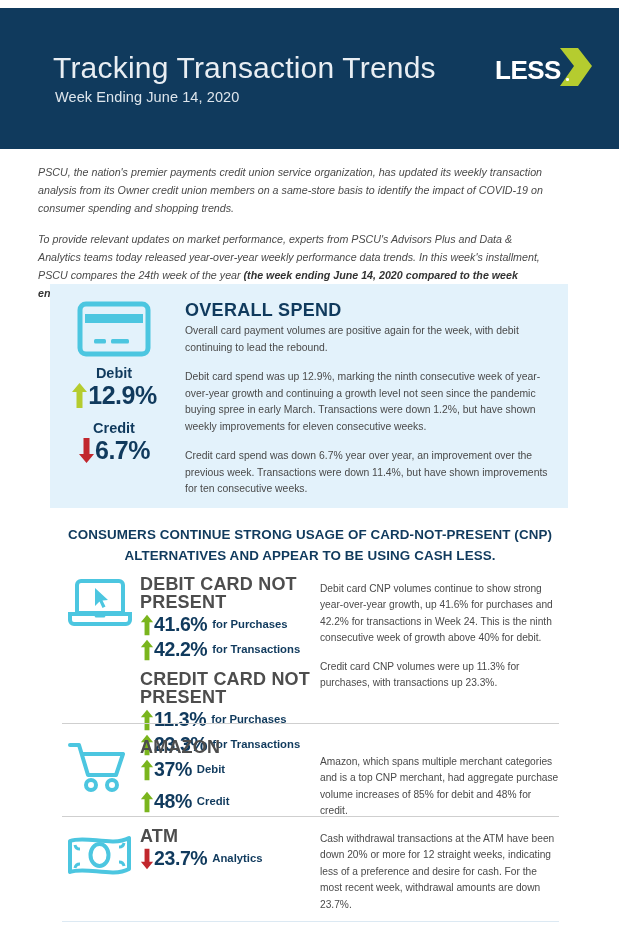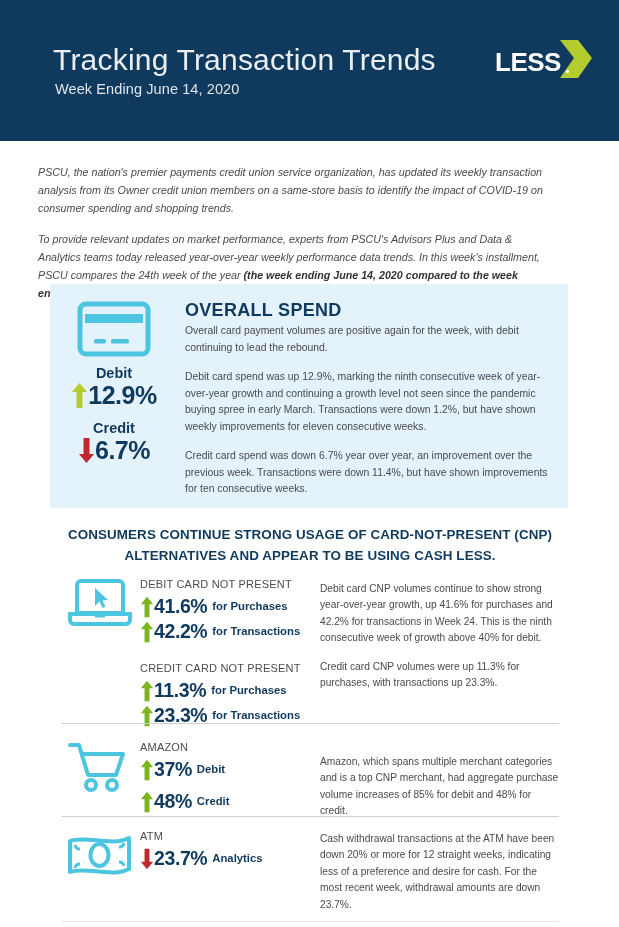--- a/index.html
+++ b/index.html
@@ -7,21 +7,21 @@
     width: 619px;
     height: 927px;
     background: #ffffff;
     font-family: "Liberation Sans", sans-serif;
     overflow: hidden;
   }
   .page { position: relative; width: 619px; height: 927px; background: #ffffff; }
 
   
   .header {
-    position: absolute; left: 0; top: 0; width: 619px; height: 141px;
+    position: absolute; left: 0; top: 8px; width: 619px; height: 141px;
     background: #103a5d;
   }
   .hdr-title {
     position: absolute; left: 53px; top: 42px;
     font-size: 30px; font-weight: 300; color: #e9eef3;
     letter-spacing: 0.2px; line-height: 36px;
     font-family: "Liberation Sans", sans-serif;
   }
   .hdr-sub {
     position: absolute; left: 55px; top: 81px;
@@ -87,33 +87,33 @@
   
   .section { position: absolute; left: 50px; width: 518px; }
   .sec-cnp { top: 575px; }
   .sec-amazon { top: 738px; }
   .sec-atm { top: 827px; }
   .sec-icon { position: absolute; left: 14px; top: 2px; width: 72px; height: 56px; }
   .sec-mid { position: absolute; left: 90px; top: 0; width: 180px; }
   .sec-right { position: absolute; left: 270px; top: 6px; width: 240px; }
   .sec-right p { font-size: 10.2px; line-height: 16.4px; color: #4a4a4a; }
   .sec-label {
-    font-size: 11px; font-weight: normal; color: #4d4d4d; letter-spacing: 0.2px;
+    font-size: 18px; font-weight: bold; color: #4d4d4d; letter-spacing: 0.2px;
     line-height: 18px; margin-bottom: 1px;
   }
   .metric { display: flex; align-items: flex-end; margin-bottom: 1px; }
   .metric-val {
     font-size: 19.5px; font-weight: bold; color: #103a5d; letter-spacing: -0.4px;
     line-height: 24px;
   }
   .metric-unit {
     font-size: 11.3px; font-weight: bold; color: #103a5d; margin-left: 5px;
     line-height: 24px;
   }
-  .gap-top { margin-top: 16px; }
+  .gap-top { margin-top: 9px; }
 
   
   .divider {
     position: absolute; left: 62px; width: 497px; height: 1px; background: #cfcfcf;
   }
   .div-1 { top: 723px; }
   .div-2 { top: 816px; }
   .div-3 { top: 921px; height: 1px; background: #dce9f3; }
 </style>
 </head>

